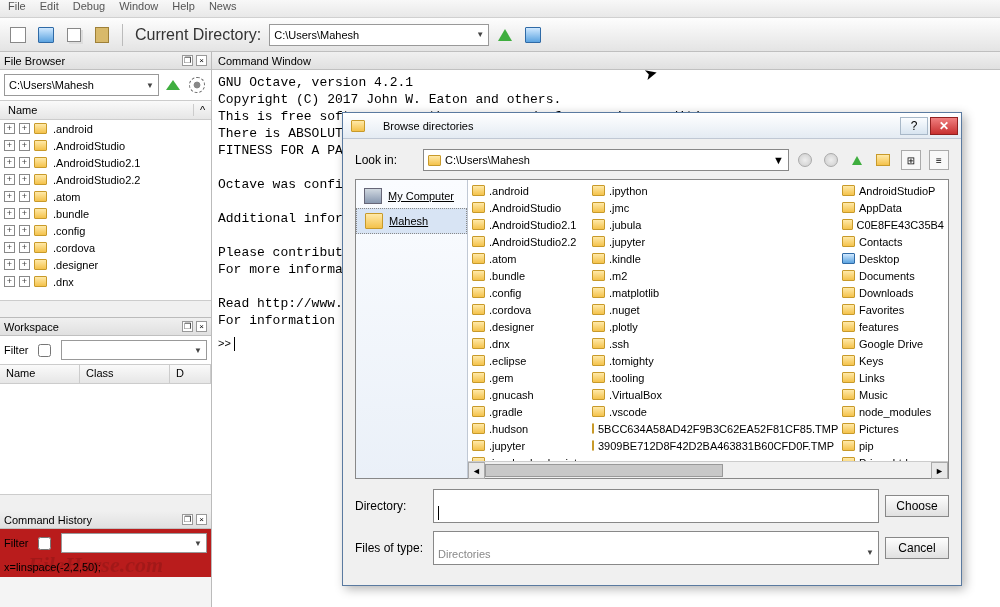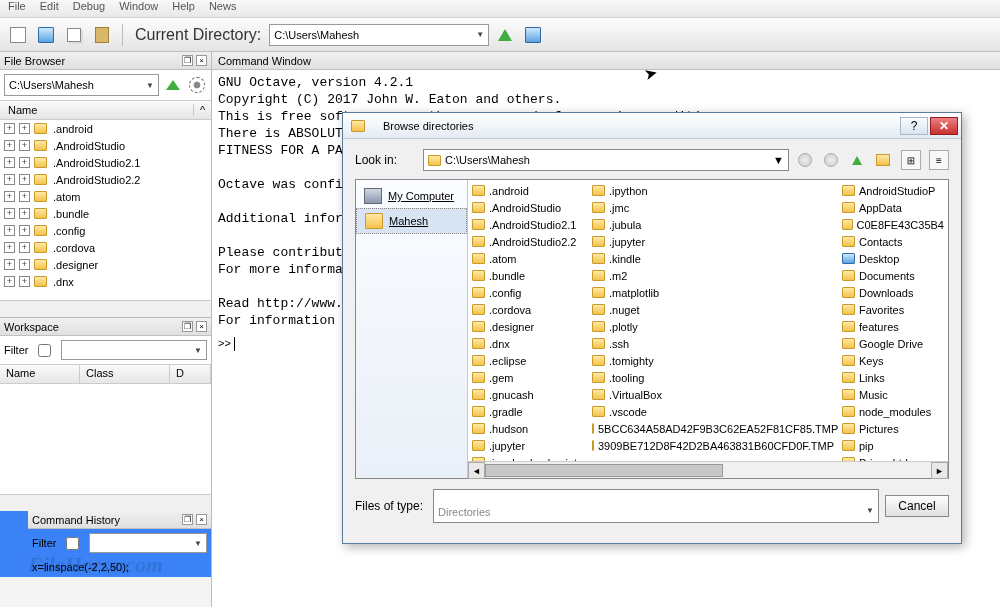--- a/index.html
+++ b/index.html
@@ -51,21 +51,21 @@
 
 
 .ws { background:#fff; }
 .ws-filter { display:flex; align-items:center; gap:10px; padding:4px; }
 .ws-filter .combo { flex:1; height:20px; }
 .ws-cols { display:flex; background:linear-gradient(#fafafa,#e6e6e6); border-top:1px solid #ccc; border-bottom:1px solid #ccc; height:20px; }
 .ws-cols .col { padding:2px 6px; border-right:1px solid #ccc; }
 .ws-body { height:110px; background:#fff; }
 
 
-.ch { background:#3b82f6;padding-left:28px; }
+.ch { background:#b91c1c; }
 .ch-body { padding:4px; }
 
 
 .cmdwin-title { height:18px; background:linear-gradient(#f0f0f0,#e0e0e0); border-bottom:1px solid #c0c0c0; padding:0 6px; display:flex; align-items:center; }
 .cmdwin { flex:1; font-family:"Courier New",monospace; font-size:13px; padding:4px 6px; white-space:pre; color:#000; line-height:17px; }
 .cmdwin .prompt { margin-top:6px; }
 .cursor { display:inline-block; width:1px; height:14px; background:#000; vertical-align:middle; }
 
 
 .dialog { position:absolute; left:342px; top:112px; width:620px; background:#f0f0f0; border:1px solid #5a7aa0; box-shadow:3px 3px 10px rgba(0,0,0,.3); }
@@ -570,20 +570,27 @@
         <div class="dlg-scroll">
           <div class="arr" style="left:0">◄</div>
           <div class="thumb" style="left:17px"></div>
           <div class="arr" style="right:0">►</div>
         </div>
       </div>
     </div>
 
     <div class="dlg-bottom">
       <div class="row">
+        <span class="lbl2">Directory:</span>
+        <div class="txtbox">
+            <span class="cursor"></span>
+          </div>
+        <div class="btn">Choose</div>
+      </div>
+      <div class="row">
         <span class="lbl2">Files of type:</span>
         <div class="txtbox" style="justify-content:space-between;color:#888">
           <span>Directories</span>
           <span class="arrow" style="font-size:8px;color:#444">▼</span>
         </div>
         <div class="btn">Cancel</div>
       </div>
     </div>
   </div>
 </div>

